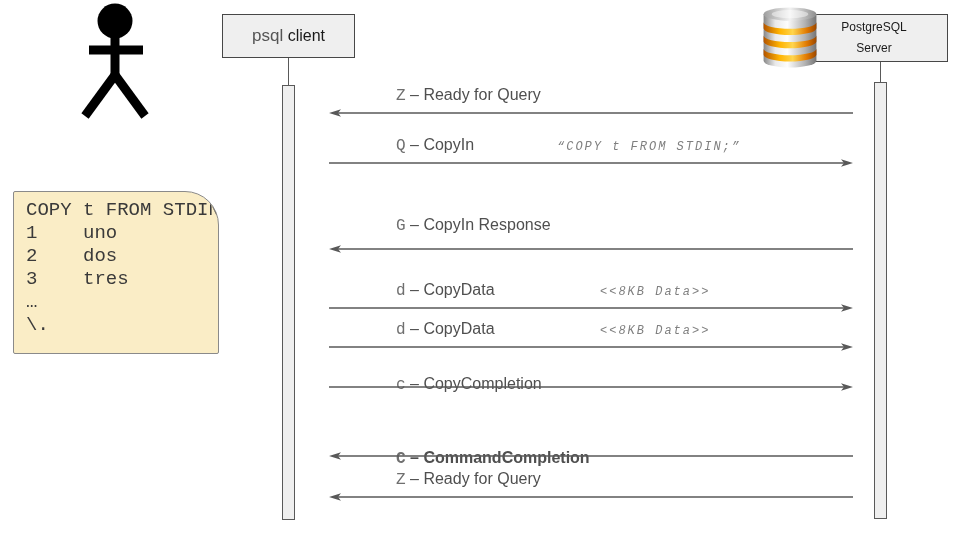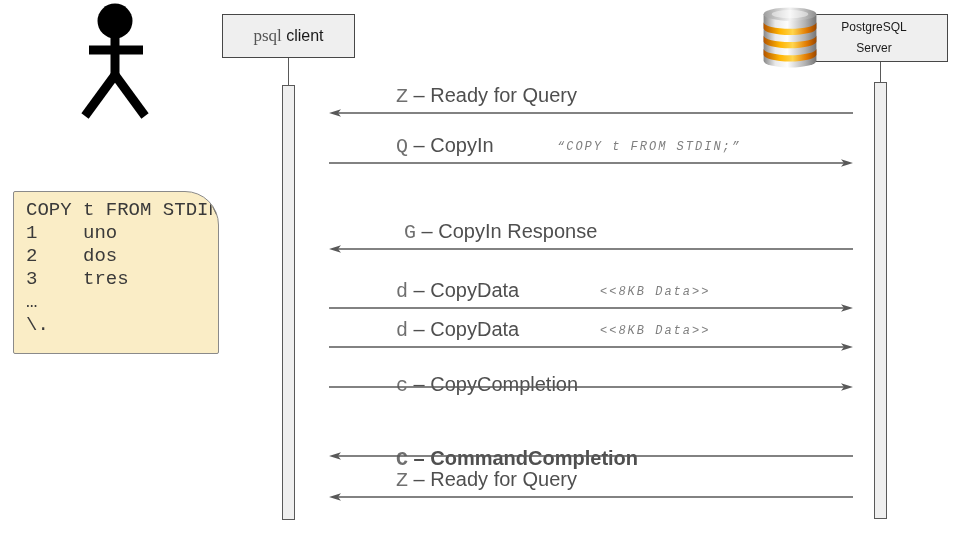--- a/index.html
+++ b/index.html
@@ -21,21 +21,21 @@
     position: absolute;
     background: #efefef;
     border: 1.5px solid #474747;
     display: flex;
     align-items: center;
     justify-content: center;
     text-align: center;
     color: #1a1a1a;
   }
   #client-box { left: 222px; top: 14px; width: 133px; height: 44px; font-size: 16px; }
-  #client-box .mono { font-family: Liberation Serif, serif; font-size: 17px; color: #555555; text-align: center; }
+  #client-box .mono { font-family: Liberation Sans, sans-serif; font-size: 17px; color: #555555; text-align: center; }
   #server-box { left: 800px; top: 14px; width: 148px; height: 48px; font-size: 12px; line-height: 21px; }
 
   #db-icon { position: absolute; left: 761px; top: 6px; width: 58px; height: 63px; }
 
   
   .stub { position: absolute; width: 0; border-left: 1.5px solid #595959; }
   #client-stub { left: 288px; top: 58px; height: 27px; }
   #server-stub { left: 880px; top: 62px; height: 20px; }
   .activation {
     position: absolute;
@@ -63,21 +63,21 @@
     overflow: hidden;
     margin-top: 46px;
   }
 
   
   .msg-label {
     position: absolute;
     left: 396px;
     height: 24px;
     line-height: 24px;
-    font-size: 20px;
+    font-size: 16px;
     color: #4f4f4f;
     white-space: nowrap;
   }
   .msg-label .code { font-family: "Liberation Mono", monospace; color: #6f6f6f; }
   .msg-label .sep, .msg-label .mname { font-family: "Liberation Sans", sans-serif; color: #4f4f4f; }
   .annotation {
     position: absolute;
     height: 18px;
     line-height: 18px;
     font-family: "Liberation Mono", monospace;
@@ -160,21 +160,21 @@
       <svg class="arrow" width="526" height="14" style="top: 106px;">
         <line x1="9" x2="525" y1="7" y2="7" stroke="#595959" stroke-width="1.6"></line>
         <polygon points="1,7 13,3.2 10,7 13,10.8" fill="#595959"></polygon>
       </svg>
       <div class="msg-label" style="top: 133px;"><span class="code">Q</span><span class="sep"> – </span><span class="mname">CopyIn</span></div>
       <div class="annotation" style="left: 557px; top: 138px;">“COPY t FROM STDIN;”</div>
       <svg class="arrow" width="526" height="14" style="top: 156px;">
         <line x1="1" x2="517" y1="7" y2="7" stroke="#595959" stroke-width="1.6"></line>
         <polygon points="525,7 513,3.2 516,7 513,10.8" fill="#595959"></polygon>
       </svg>
-      <div class="msg-label" style="top: 219px; margin-left: 8px;"><span class="code">G</span><span class="sep"> – </span><span class="mname">CopyIn Response</span></div>
+      <div class="msg-label" style="top: 213px;"><span class="code">G</span><span class="sep"> – </span><span class="mname">CopyIn Response</span></div>
       <svg class="arrow" width="526" height="14" style="top: 242px;">
         <line x1="9" x2="525" y1="7" y2="7" stroke="#595959" stroke-width="1.6"></line>
         <polygon points="1,7 13,3.2 10,7 13,10.8" fill="#595959"></polygon>
       </svg>
       <div class="msg-label" style="top: 278px;"><span class="code">d</span><span class="sep"> – </span><span class="mname">CopyData</span></div>
       <div class="annotation" style="left: 600px; top: 283px;">&lt;&lt;8KB Data&gt;&gt;</div>
       <svg class="arrow" width="526" height="14" style="top: 301px;">
         <line x1="1" x2="517" y1="7" y2="7" stroke="#595959" stroke-width="1.6"></line>
         <polygon points="525,7 513,3.2 516,7 513,10.8" fill="#595959"></polygon>
       </svg>

